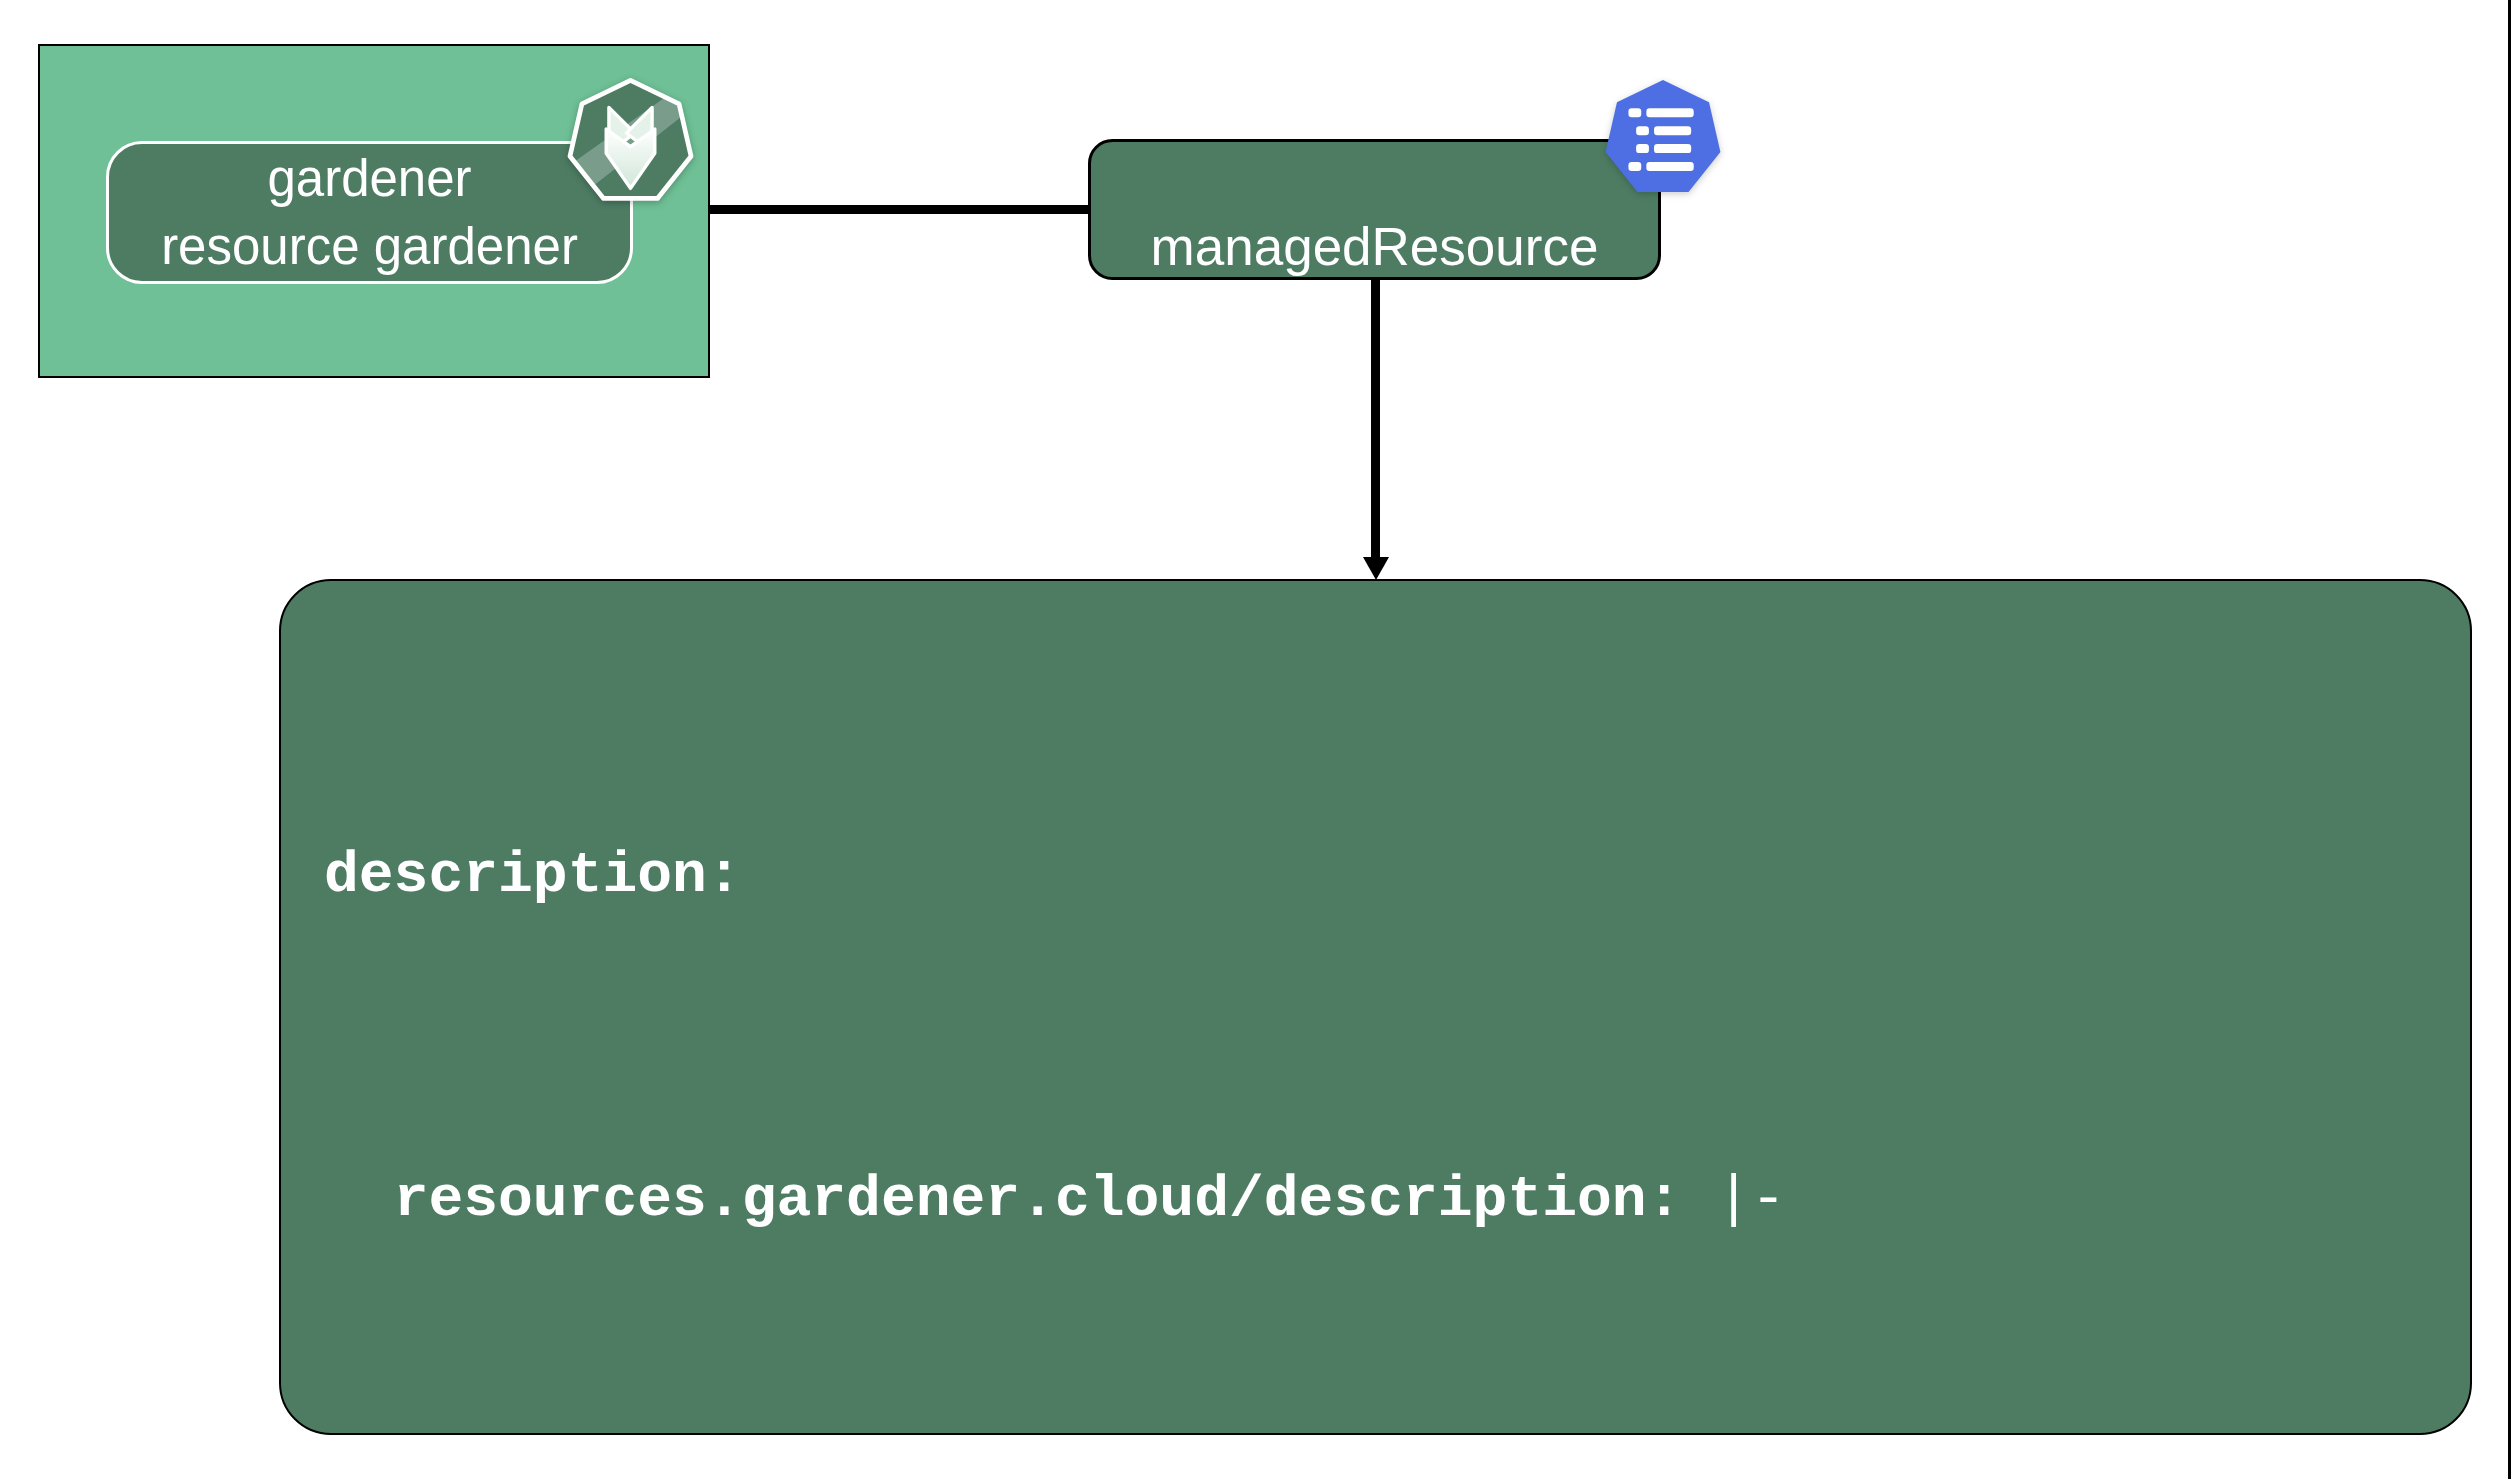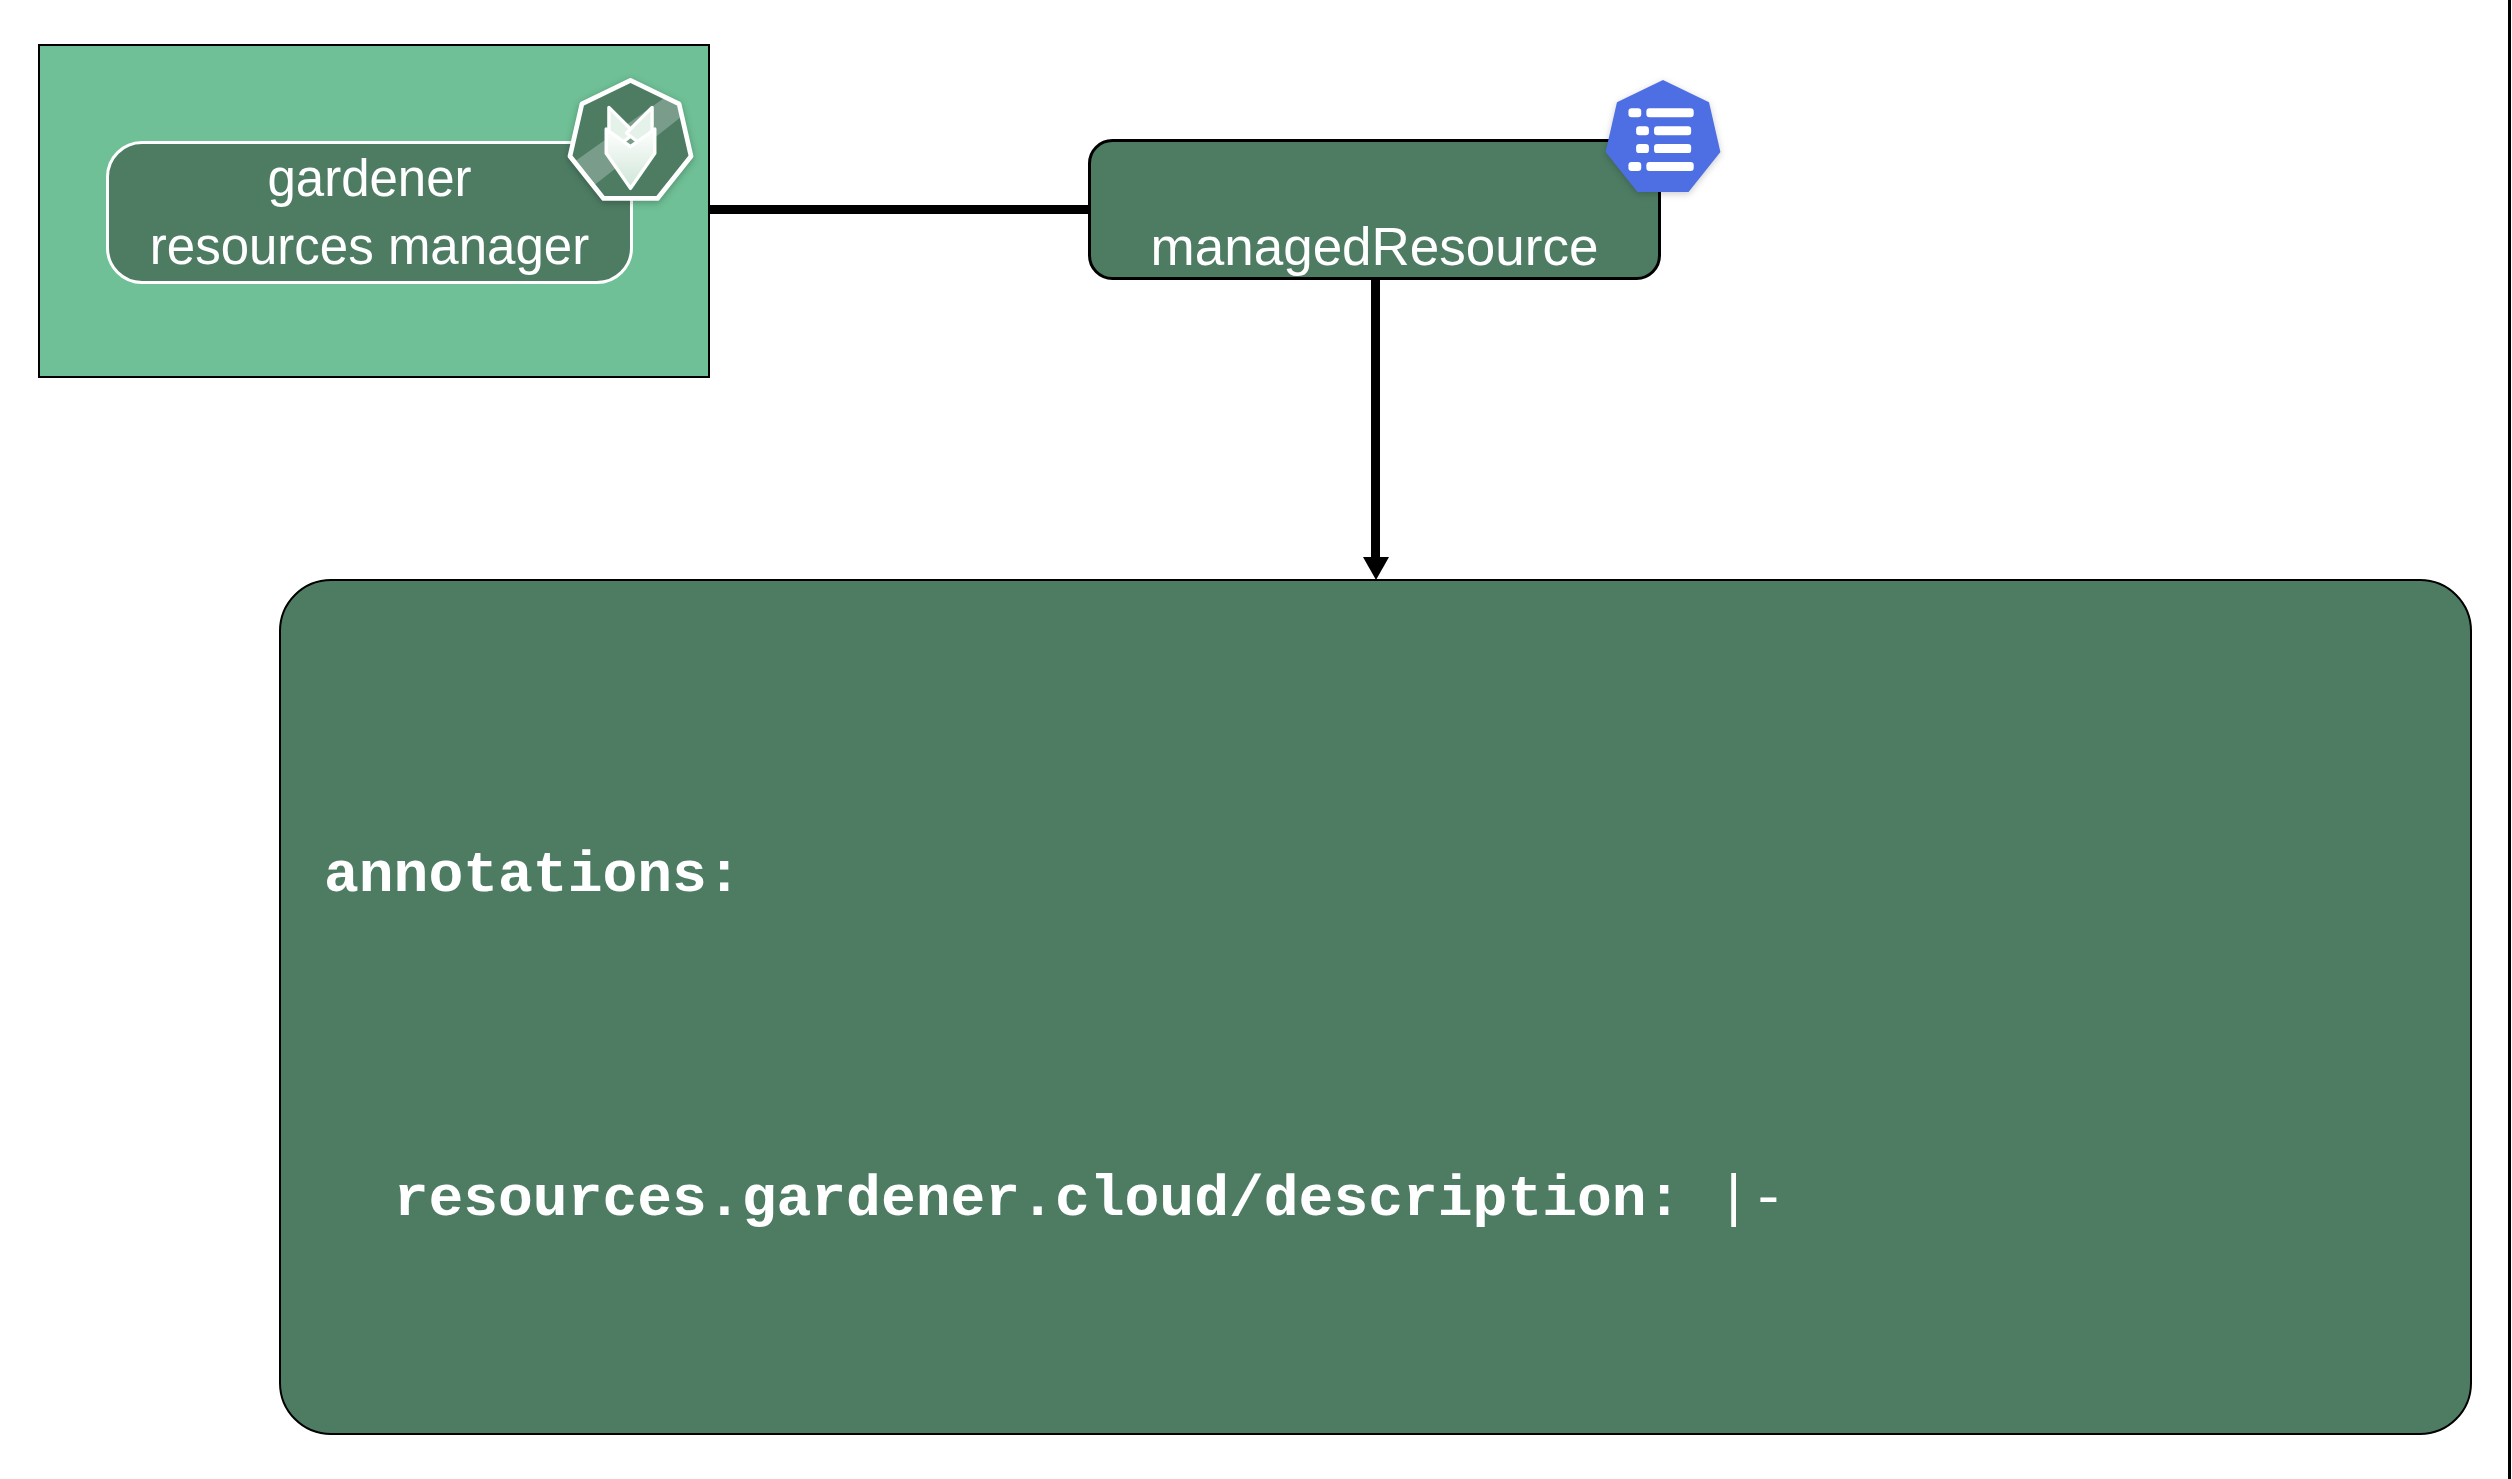--- a/index.html
+++ b/index.html
@@ -82,21 +82,21 @@
     background: var(--line-black, #000); }
 </style>
 </head>
 <body>
 
 <div id="canvas">
 
   <div class="abs grm-outer"></div>
   <div class="abs grm-inner">
     <span>gardener</span>
-    <span>resources manager</span>
+    <span>resource gardener</span>
   </div>
   <svg class="abs grm-logo" viewBox="0 0 100 100">
     <defs>
       <clipPath id="hept-clip">
         <path d="M50 4 L85.96 21.32 L94.85 60.24 L69.97 91.45 L30.03 91.45 L5.15 60.24 L14.04 21.32 Z"></path>
       </clipPath>
       <linearGradient id="petal-grad" x1="0" y1="0" x2="0" y2="1">
         <stop offset="0" stop-color="#ffffff"></stop>
         <stop offset="1" stop-color="#cfe6d8"></stop>
       </linearGradient>
@@ -127,21 +127,21 @@
       <rect x="23" y="68" width="10" height="7" rx="2.5"></rect>
       <rect x="37" y="68" width="37" height="7" rx="2.5"></rect>
     </g>
   </svg>
 
   <div class="abs connector-v"></div>
   <div class="abs arrowhead"></div>
 
   <div class="abs yaml-box"></div>
   <div class="abs yaml-code">
-    <div><span class="bold">annotations:</span></div>
+    <div><span class="bold">description:</span></div>
     <div><span class="bold">  </span><span class="bold">resources.gardener.cloud/description:</span><span> |-</span></div>
     <div></div>
     
     
     
   </div>
 
   <div class="abs edge-line"></div>
 
 </div>

